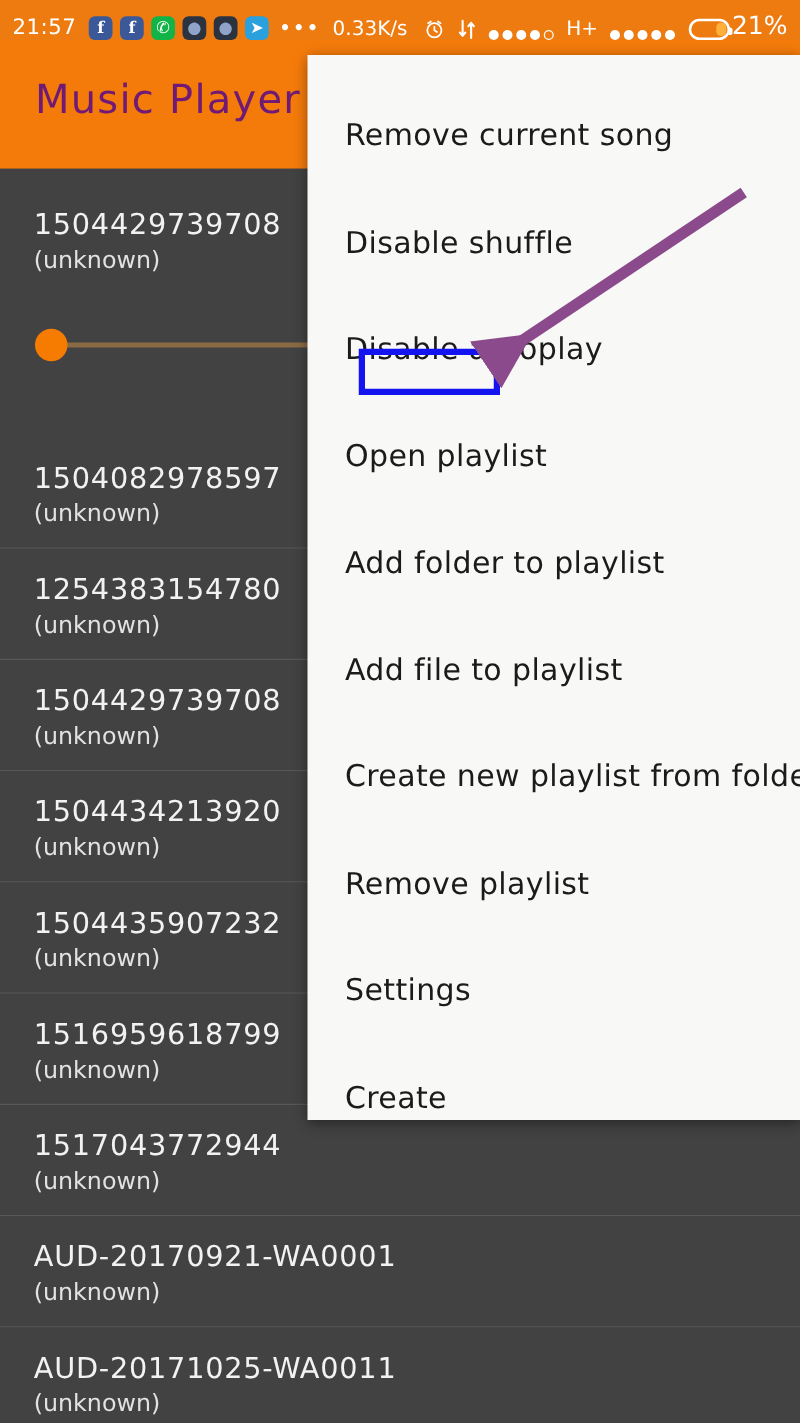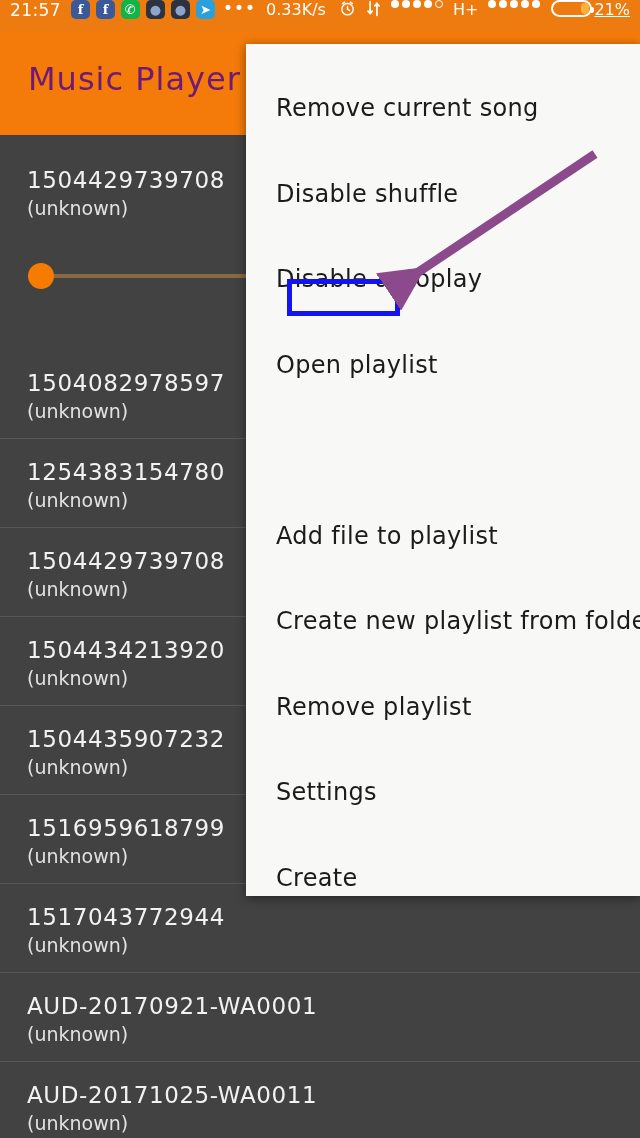--- a/index.html
+++ b/index.html
@@ -7,21 +7,21 @@
     width:640px; height:1138px;
     background:#3f3f3f;
     font-family:"DejaVu Sans", sans-serif;
     overflow:hidden;
   }
   #screen { position:relative; width:640px; height:1138px; overflow:hidden; background:#424242; }
 
   
   .statusbar {
     position:absolute; left:0; top:0; width:640px; height:32px;
-    background:#ED7B10; display:flex; align-items:flex-start; padding:0 10px;
+    background:#ED7B10; display:flex; align-items:flex-end; padding:0 10px;
     color:#fff;
   }
   .sb-time { font-size:17px; letter-spacing:.4px; font-family:"DejaVu Sans", sans-serif; margin-right:10px; }
   .sb-appicon {
     width:19px; height:19px; border-radius:5px; margin-right:6px;
     display:flex; align-items:center; justify-content:center;
     font-size:13px; font-weight:bold; line-height:1;
   }
   .ic-fb { background:#3b5998; color:#fff; font-family:"DejaVu Serif", serif; }
   .ic-wa { background:#12b347; color:#fff; }
@@ -36,21 +36,21 @@
   .sb-net { font-size:16px; margin:0 5px; }
   .sb-batt {
     width:44px; height:17px; border:2px solid #fff; border-radius:9px;
     position:relative; margin-left:6px; display:flex; align-items:center;
   }
   .sb-batt:after {
     content:""; position:absolute; right:-4px; top:5px;
     width:3px; height:6px; background:#fff; border-radius:0 2px 2px 0;
   }
   .sb-batt-fill { height:11px; background:#FFB03A; border-radius:6px; margin-left:auto; margin-right:1px; }
-  .sb-pct { font-size:16px; margin-left:2px;text-decoration:underline; }
+  .sb-pct { font-size:20px; margin-left:2px; }
 
   
   .appbar {
     position:absolute; left:0; top:32px; width:640px; height:103px;
     background:#F47B0A;
   }
   .appbar-title {
     position:absolute; left:28px; top:28px;
     color:#701a75; font-size:32px; letter-spacing:1px;
     font-family:"DejaVu Sans", sans-serif; font-weight:400;
@@ -192,20 +192,21 @@
         <div class="song-name">AUD-20171025-WA0011</div>
         <div class="song-artist">(unknown)</div>
       </div>
     </div>
 
   <div class="menu" id="menu">
       <div class="menu-item" style="top: 43px;">Remove current song</div>
       <div class="menu-item" style="top: 128.5px;">Disable shuffle</div>
       <div class="menu-item" style="top: 214px;">Disable autoplay</div>
       <div class="menu-item" style="top: 299.5px;">Open playlist</div>
+      <div class="menu-item" style="top: 385px;">Add folder to playlist</div>
       <div class="menu-item" style="top: 470.5px;">Add file to playlist</div>
       <div class="menu-item" style="top: 556px;">Create new playlist from folder</div>
       <div class="menu-item" style="top: 641.5px;">Remove playlist</div>
       <div class="menu-item" style="top: 727px;">Settings</div>
       <div class="menu-item" style="top: 812.5px;">Create</div>
     </div>
 
   <div class="anno-rect"></div>
   <svg class="anno-arrow" viewBox="0 0 640 1138">
     <defs>

